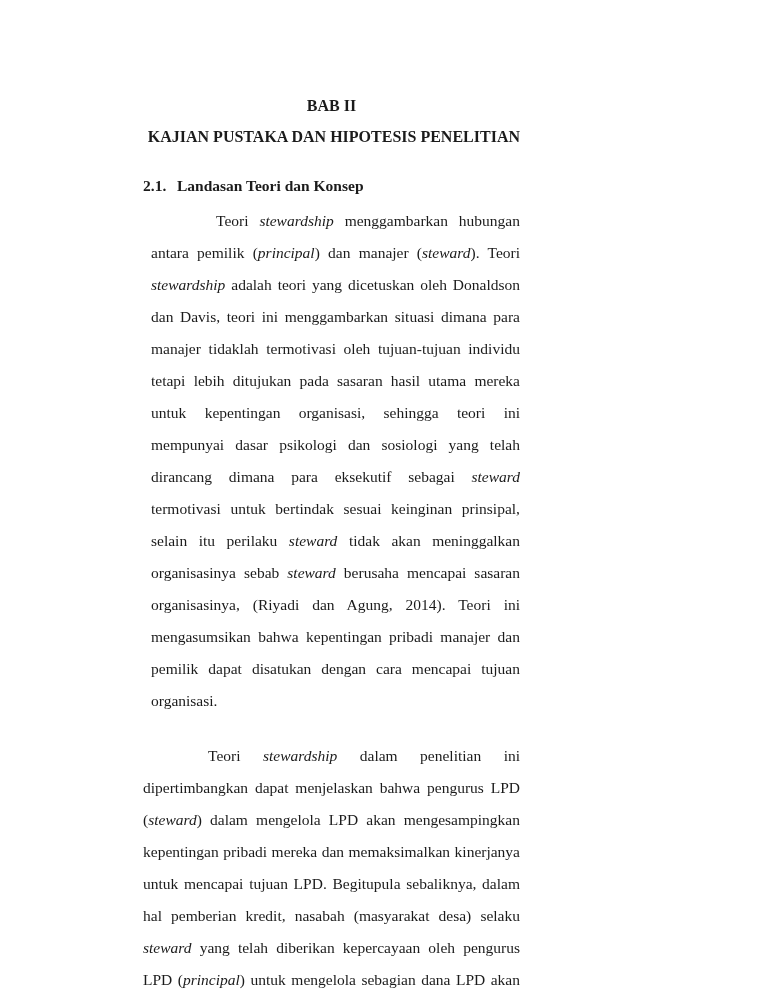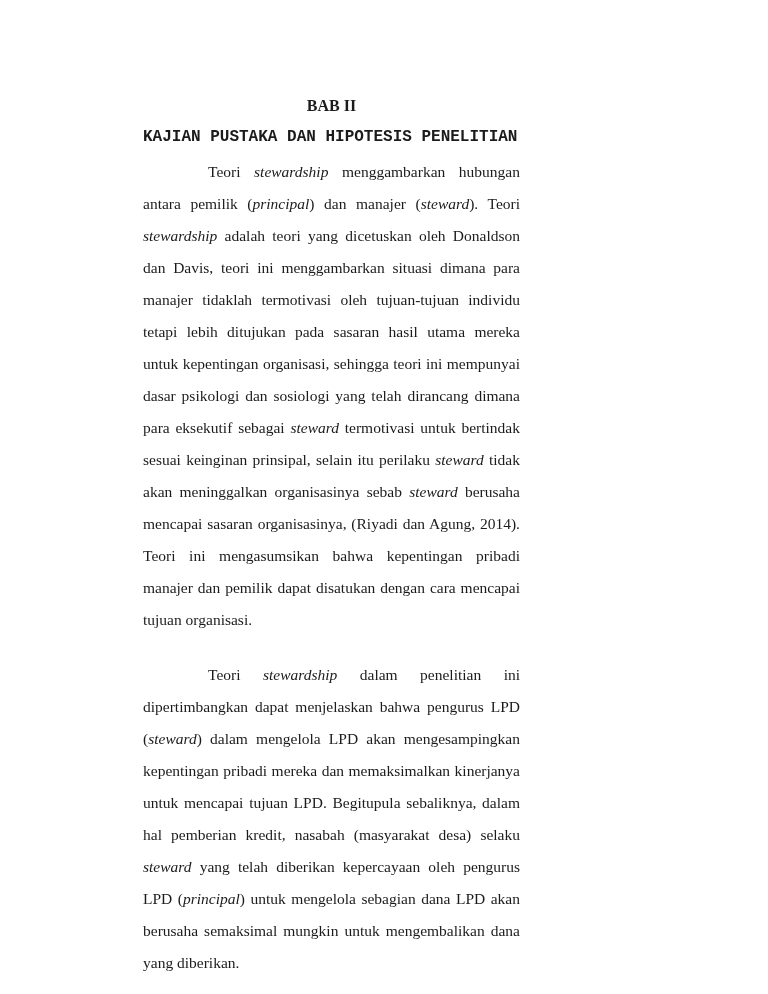--- a/index.html
+++ b/index.html
@@ -26,23 +26,22 @@
     font-size: 16px;
     line-height: 18px;
     font-weight: bold;
     text-align: center;
     margin: 0;
   }
   .chapter-title {
     font-size: 16px;
     line-height: 18px;
     font-weight: bold;
-    text-align: left;
+    text-align: right;
     margin: 13px 0 0 0;
-    font-family: Liberation Mono, monospace;
   }
   .section-heading {
     margin-top: 31px;
     font-size: 15.5px;
     line-height: 18px;
     font-weight: bold;
   }
   .section-heading .sec-num {
     display: inline-block;
     width: 34px;
@@ -63,35 +62,39 @@
   }
   p.body-para {
     margin: 0;
     font-size: 15.5px;
     line-height: 32px;
     text-align: justify;
     text-indent: 65px;
   }
   p.body-para:first-of-type {
     margin-top: 10px;
+    margin-left: 8px;
   }
   p.body-para + p.body-para {
     margin-top: 23px;
   }
 </style>
 </head>
 <body>
 
 <div class="page">
   <div class="content">
 
     <h1 class="chapter-heading">BAB II</h1>
 
     <h2 class="chapter-title">KAJIAN PUSTAKA DAN HIPOTESIS PENELITIAN</h2>
 
+    <div class="section-heading">
+      <span class="sec-num">2.1.</span><span>Landasan Teori dan Konsep</span>
+    </div>
 
 
     <p class="body-para"><span>Teori </span><i>stewardship</i><span> menggambarkan hubungan antara pemilik (</span><i>principal</i><span>) dan manajer (</span><i>steward</i><span>). Teori </span><i>stewardship</i><span> adalah teori yang dicetuskan oleh Donaldson dan Davis, teori ini menggambarkan situasi dimana para manajer tidaklah termotivasi oleh tujuan-tujuan individu tetapi lebih ditujukan pada sasaran hasil utama mereka untuk kepentingan organisasi, sehingga teori ini mempunyai dasar psikologi dan sosiologi yang telah dirancang dimana para eksekutif sebagai </span><i>steward</i><span> termotivasi untuk bertindak sesuai keinginan prinsipal, selain itu perilaku </span><i>steward</i><span> tidak akan meninggalkan organisasinya sebab </span><i>steward</i><span> berusaha mencapai sasaran organisasinya, (Riyadi dan Agung, 2014). Teori ini mengasumsikan bahwa kepentingan pribadi manajer dan pemilik dapat disatukan dengan cara mencapai tujuan organisasi.</span></p>
 
     <p class="body-para"><span>Teori </span><i>stewardship</i><span> dalam penelitian ini dipertimbangkan dapat menjelaskan bahwa pengurus LPD (</span><i>steward</i><span>) dalam mengelola LPD akan mengesampingkan kepentingan pribadi mereka dan memaksimalkan kinerjanya untuk mencapai tujuan LPD. Begitupula sebaliknya, dalam hal pemberian kredit, nasabah (masyarakat desa) selaku </span><i>steward</i><span> yang telah diberikan kepercayaan oleh pengurus LPD (</span><i>principal</i><span>) untuk mengelola sebagian dana LPD akan berusaha semaksimal mungkin untuk mengembalikan dana yang diberikan.</span></p>
 
   </div>
 </div>
 
 </body></html>

